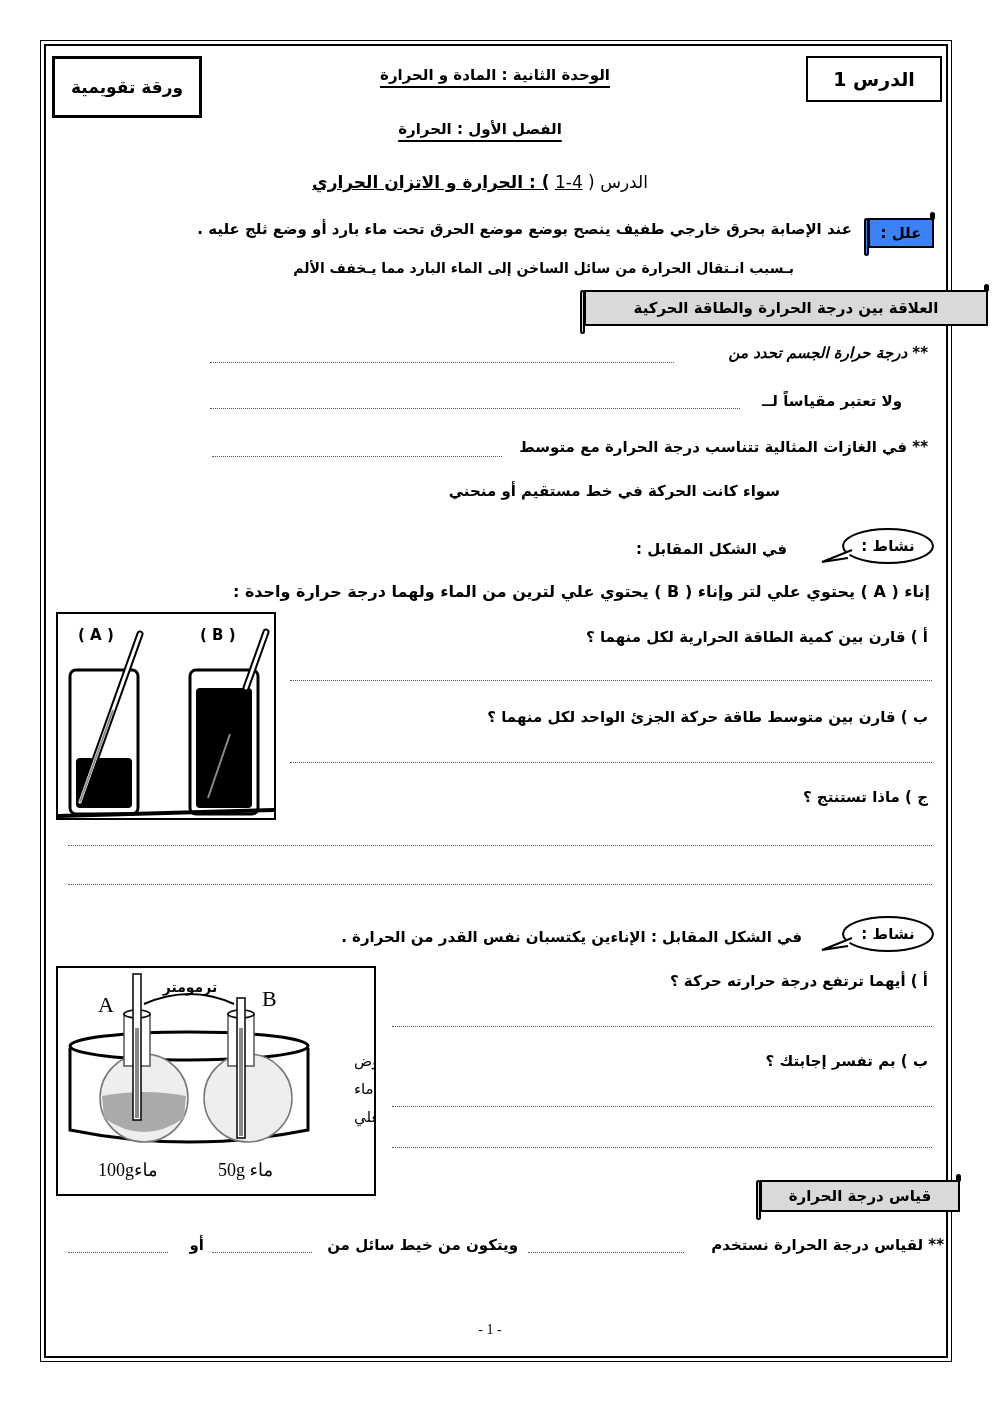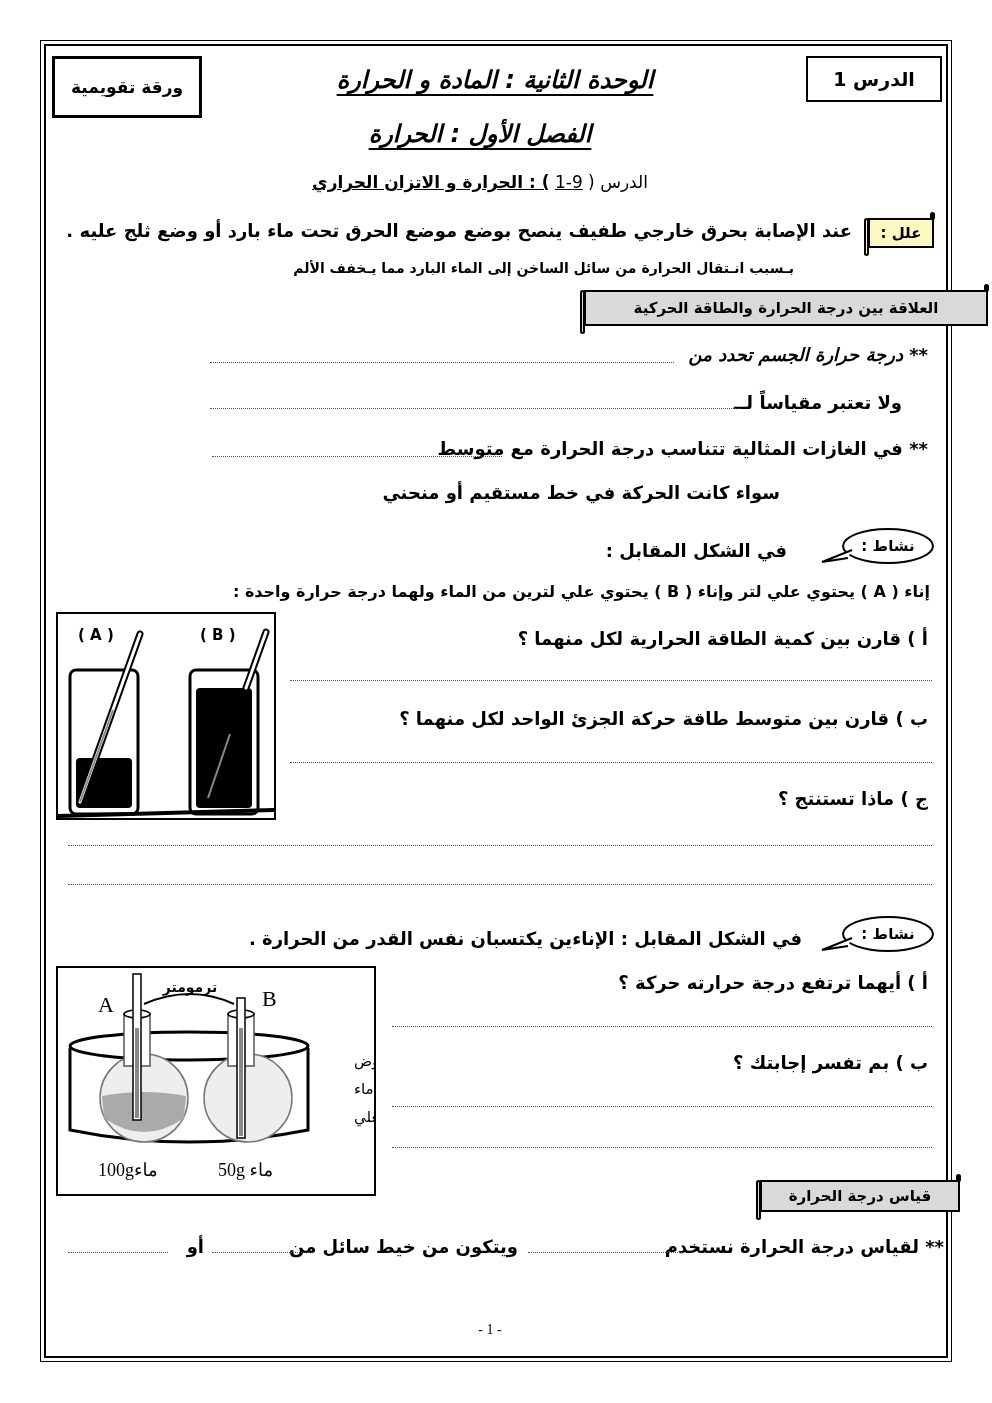--- a/index.html
+++ b/index.html
@@ -7,53 +7,53 @@
          font-family:"DejaVu Sans", "Liberation Sans", sans-serif; color:#000; }
   .abs { position:absolute; }
   .rtl { direction:rtl; unicode-bidi:embed; white-space:nowrap; }
   .b { font-weight:bold; }
 
   
   .page-outer { left:40px; top:40px; width:912px; height:1322px; border:1px solid #000; box-sizing:border-box; }
   .page-inner { left:44px; top:44px; width:904px; height:1314px; border:2px solid #000; box-sizing:border-box; }
 
   .box { border:2px solid #000; box-sizing:border-box; display:flex; align-items:center; justify-content:center; }
-  .hdr-title { font-size:24px; font-weight:bold; text-decoration:underline; text-underline-offset:6px; text-decoration-thickness:2px;font-style:italic; }
+  .hdr-title { font-size:15px; font-weight:bold; text-decoration:underline; text-underline-offset:6px; text-decoration-thickness:2px; }
 
   .dots { border-bottom:1px dotted #555; height:0; }
 
   
   .scroll { border:2px solid #000; box-sizing:border-box; display:flex; align-items:center; justify-content:center; font-size:15px; font-weight:bold; }
   .scroll::before { content:""; position:absolute; left:-6px; top:-2px; width:5px; height:calc(100% + 12px); border:2px solid #000; border-radius:3px; background:inherit; box-sizing:border-box; }
   .scroll::after { content:""; position:absolute; right:-3px; top:-8px; width:5px; height:8px; border:2px solid #000; border-radius:3px; background:#000; box-sizing:border-box;}
   .scroll.gray { background:#d9d9d9; }
-  .scroll.white { background:#fef9c3; }
+  .scroll.white { background:#3b82f6; }
 
   .bubble { border:2px solid #000; border-radius:50%; box-sizing:border-box; display:flex; align-items:center; justify-content:center; font-size:15px; font-weight:bold; background:#fff; }
 
   .fig { border:2px solid #000; box-sizing:border-box; background:#fff; }
-  .q { font-size:18px; font-weight:bold; }
+  .q { font-size:15px; font-weight:bold; }
 </style>
 </head>
 <body>
 
 <div class="abs page-outer"></div>
 <div class="abs page-inner"></div>
 
 <div class="abs box" style="left:806px;top:56px;width:136px;height:46px;justify-content:center;">
   <span class="rtl b" style="font-size:19px;">الدرس 1</span>
 </div>
 <div class="abs rtl hdr-title" style="left:330px;top:66px;width:330px;text-align:center;">الوحدة الثانية : المادة و الحرارة</div>
 <div class="abs box" style="left:52px;top:56px;width:150px;height:62px;border-width:3px;">
   <span class="rtl b" style="font-size:17px;">ورقة تقويمية</span>
 </div>
 <div class="abs rtl hdr-title" style="left:360px;top:120px;width:240px;text-align:center;">الفصل الأول : الحرارة</div>
 <div class="abs rtl" style="left:290px;top:172px;width:380px;text-align:center;font-size:17px;">
   <span style="font-weight:normal;">الدرس (</span>
-  <span style="text-decoration:underline;">9-1</span>
+  <span style="text-decoration:underline;">4-1</span>
   <span style="font-weight:bold;text-decoration:underline;">) : الحرارة و الاتزان الحراري</span>
 </div>
 
 <div class="abs scroll white" style="left:868px;top:218px;width:66px;height:30px;">
   <span class="rtl">علل :</span>
 </div>
 <div class="abs rtl q" style="right:140px;top:220px;">عند الإصابة بحرق خارجي طفيف ينصح بوضع موضع الحرق تحت ماء بارد أو وضع ثلج عليه .</div>
 <div class="abs rtl q" style="right:198px;top:260px;font-size:14px;">بـسبب انـتقال الحرارة من سائل الساخن إلى الماء البارد مما يـخفف الألم</div>
 
 <div class="abs scroll gray" style="left:584px;top:290px;width:404px;height:36px;">

